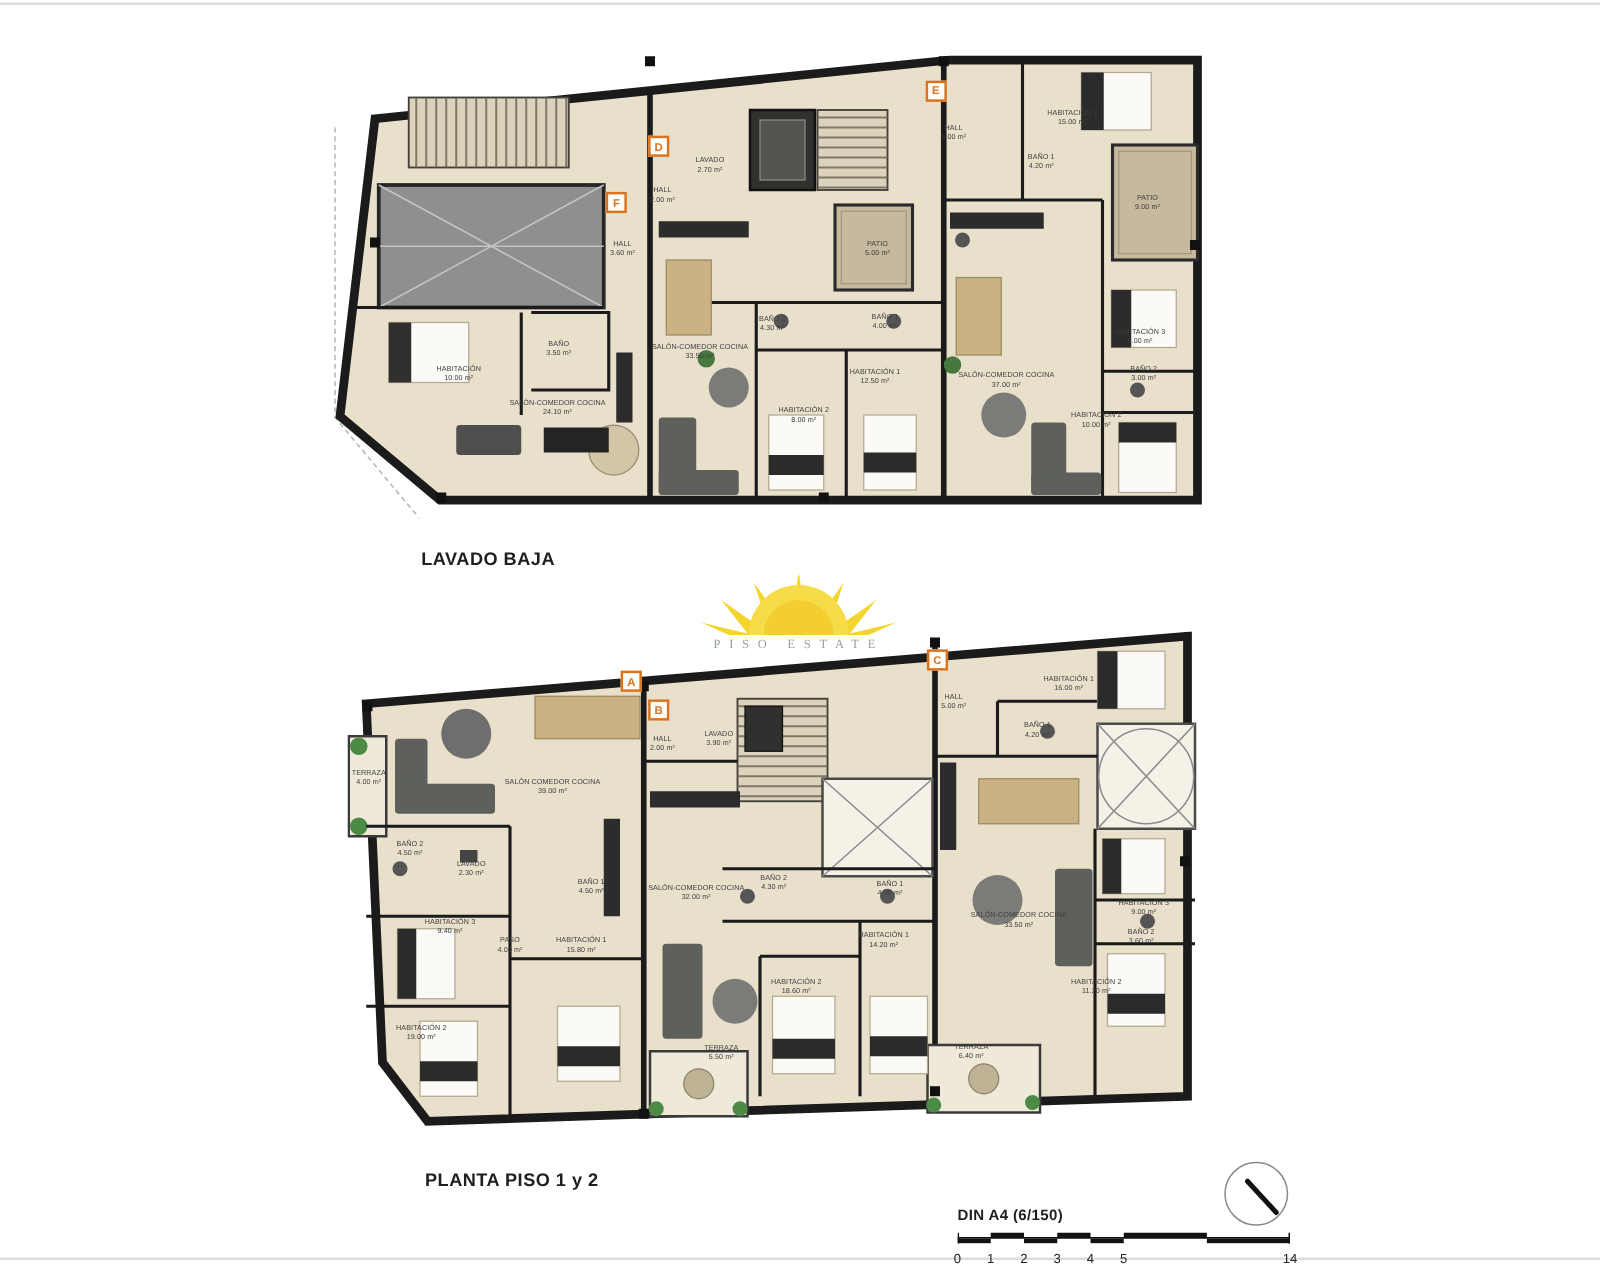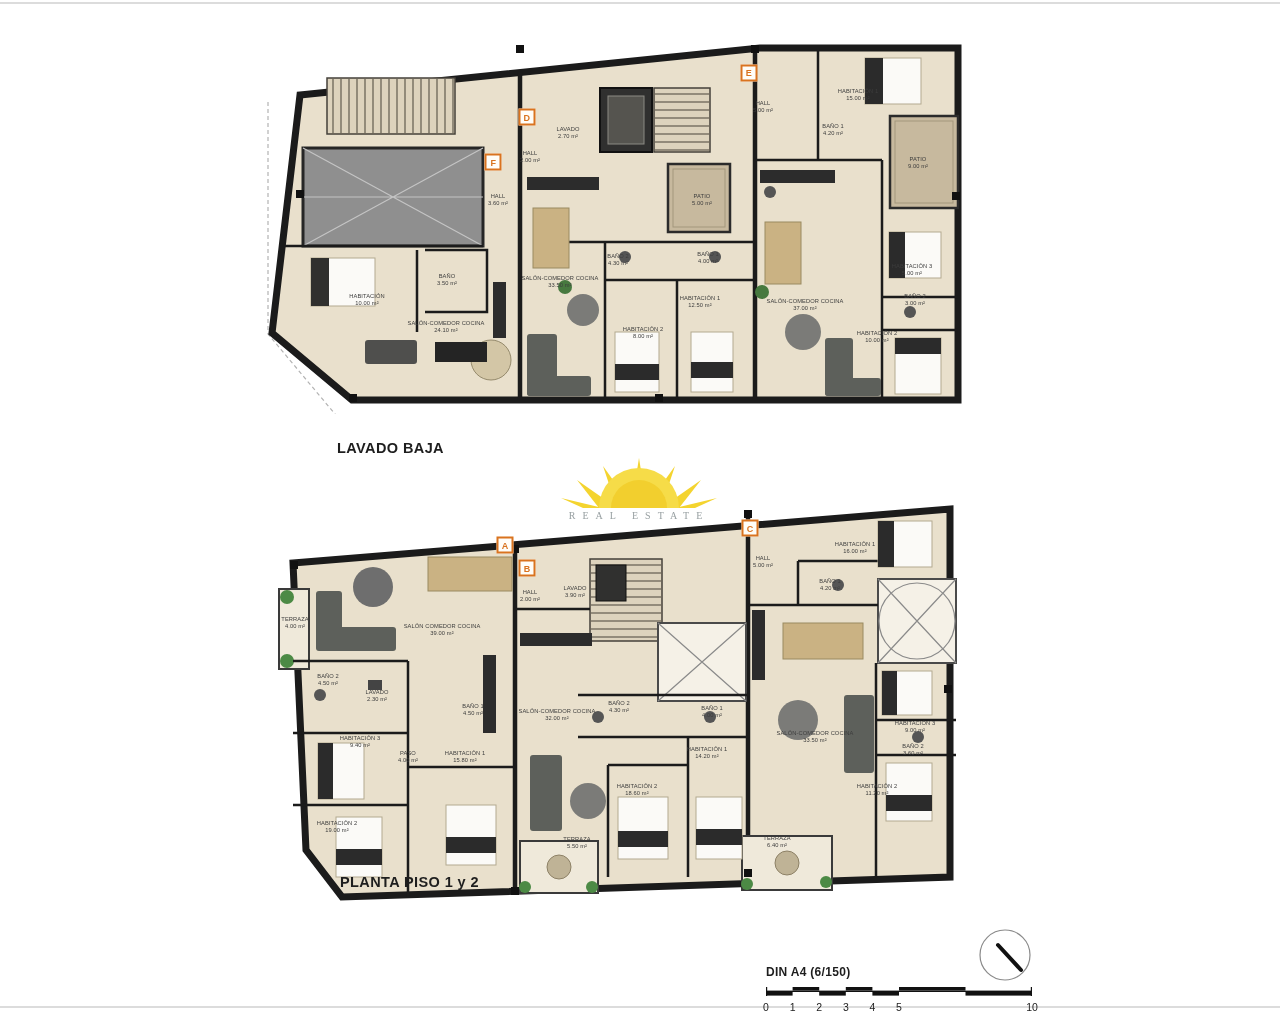--- a/index.html
+++ b/index.html
@@ -224,21 +224,21 @@
         <polygon points="58,58 44,16 74,58"></polygon>
         <polygon points="86,58 116,16 102,58"></polygon>
         <polygon points="40,58 18,30 58,58"></polygon>
         <polygon points="102,58 142,30 120,58"></polygon>
         <polygon points="24,58 2,48 44,58"></polygon>
         <polygon points="116,58 158,48 136,58"></polygon>
       </g>
       <path d="M40,58 A40,40 0 0 1 120,58 Z" fill="#f6dc48"></path>
       <path d="M52,58 A28,28 0 0 1 108,58 Z" fill="#f2cf2e"></path>
     </svg>
-    <div class="logo-sub">REAL ESTATE</div>
+    <div class="logo-sub">PISO ESTATE</div>
   </div>
 
   <div class="plan" style="left:278px;top:505px;width:680px;height:400px;">
     <svg width="680" height="400" viewBox="0 0 680 400">
 
       <polygon points="15,58 672,4 672,372 64,392 28,345" fill="#e9e0cc" stroke="#1b1b1b" stroke-width="7"></polygon>
 
       <path d="M237,42 V389 M470,8 V372" stroke="#1b1b1b" stroke-width="4.5" fill="none"></path>
 
       <rect x="1" y="84" width="30" height="80" fill="#efe9da" stroke="#3a3a3a" stroke-width="2"></rect>
@@ -417,21 +417,21 @@
         <div class="room-label" style="left: 88.1%; top: 71.3%;">
           <div class="rn">HABITACIÓN 2</div>
           <div class="ra">11.20 m²</div>
         </div>
         <div class="apt-marker" style="left: 33.4%; top: 10%;">A</div>
         <div class="apt-marker" style="left: 36.6%; top: 15.8%;">B</div>
         <div class="apt-marker" style="left: 69.4%; top: 5.8%;">C</div>
       </div>
   </div>
 
-  <div class="plan-title" style="left:340px;top:874px;">PLANTA PISO 1 y 2</div>
+  <div class="plan-title" style="left:340px;top:937px;">PLANTA PISO 1 y 2</div>
 
   <div class="scalebar">
     <div class="scale-label">DIN A4 (6/150)</div>
     <div class="bar-wrap">
       <svg width="266" height="9">
         <rect y="3.6" width="266" height="1.4" fill="#111"></rect>
         <g fill="#111">
           <rect x="26.6" y="0" width="26.6" height="3.6"></rect>
           <rect x="79.8" y="0" width="26.6" height="3.6"></rect>
           <rect x="133" y="0" width="66.5" height="3.6"></rect>
@@ -444,21 +444,21 @@
         </g>
       </svg>
     </div>
     <div class="ticks">
         <span class="tick" style="left: 0%;">0</span>
         <span class="tick" style="left: 10%;">1</span>
         <span class="tick" style="left: 20%;">2</span>
         <span class="tick" style="left: 30%;">3</span>
         <span class="tick" style="left: 40%;">4</span>
         <span class="tick" style="left: 50%;">5</span>
-        <span class="tick" style="left: 100%;">10</span>
+        <span class="tick" style="left: 100%;">14</span>
       </div>
   </div>
 
   <svg class="compass" width="54" height="54">
     <circle cx="27" cy="27" r="25" fill="#ffffff" stroke="#8a8a8a" stroke-width="1.2"></circle>
     <line x1="20" y1="17" x2="43" y2="42" stroke="#111" stroke-width="4" stroke-linecap="round"></line>
   </svg>
 
 </div>
 

